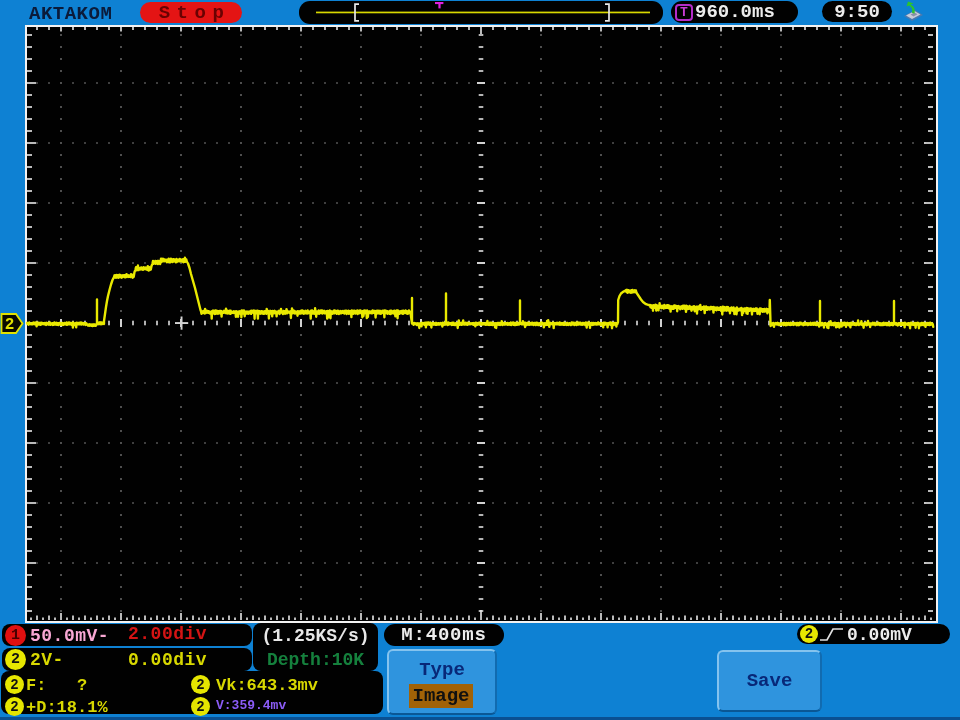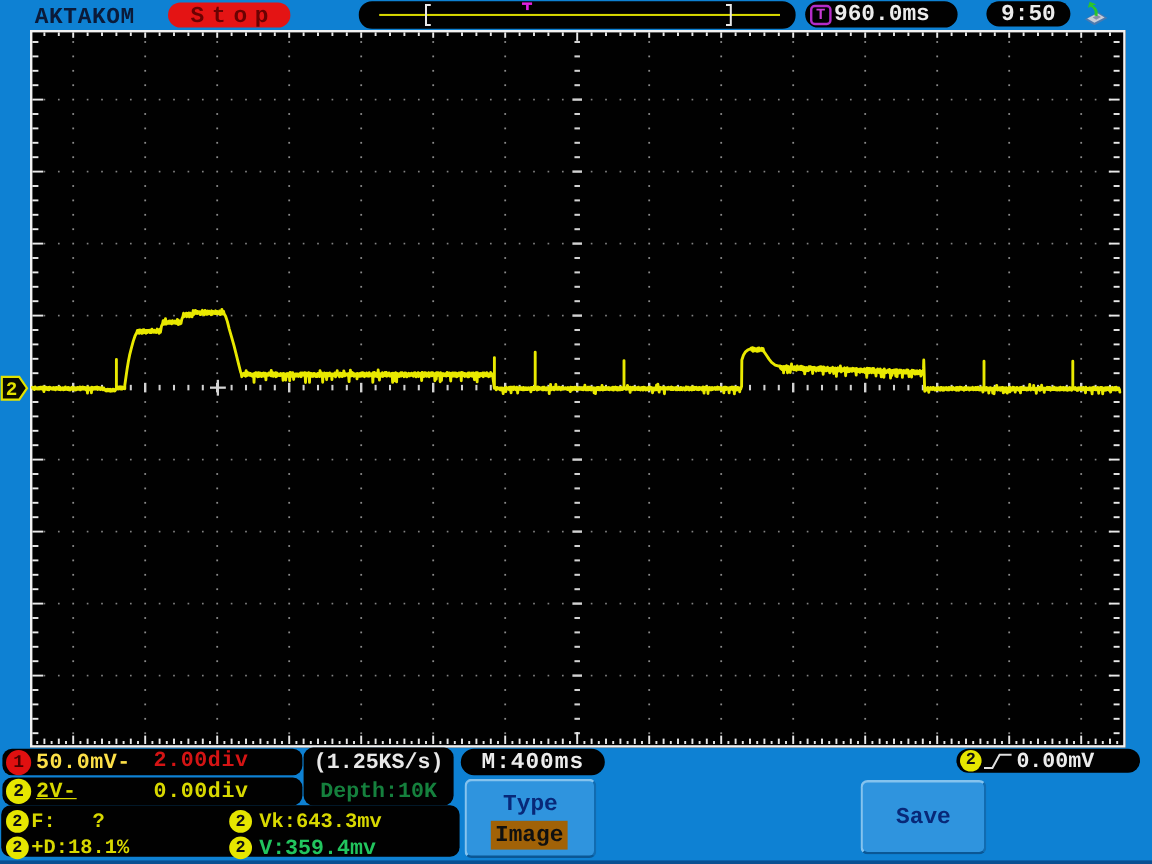--- a/index.html
+++ b/index.html
@@ -1648,26 +1648,26 @@
     <rect x="930.2" y="617.5" width="1.6" height="2.5" fill="#e8e8e8"></rect>
   <path d="M27.0 322.8 L27.5 324.0 L28.1 323.2 L28.6 324.7 L29.2 322.5 L29.7 324.1 L30.3 323.4 L30.8 324.2 L31.4 323.4 L31.9 324.2 L32.5 322.9 L33.0 324.2 L33.6 322.6 L34.1 324.0 L34.7 322.7 L35.2 324.3 L35.8 322.4 L36.3 324.3 L36.6 326.3 L36.9 322.6 L37.4 324.6 L38.0 322.7 L38.5 324.5 L39.1 323.0 L39.6 324.6 L40.2 322.8 L40.7 324.9 L41.3 322.7 L41.8 324.0 L42.4 323.1 L42.9 324.1 L43.5 323.3 L44.0 324.3 L44.6 323.0 L45.1 324.4 L45.7 323.1 L46.2 324.9 L46.8 322.8 L47.3 324.2 L47.9 323.2 L48.4 324.4 L49.0 322.8 L49.5 324.6 L50.1 322.6 L50.6 324.8 L51.2 323.4 L51.7 324.3 L52.3 323.2 L52.8 324.9 L53.4 323.1 L53.9 324.7 L54.5 322.5 L55.0 324.5 L55.6 323.2 L56.1 324.6 L56.7 322.8 L57.2 324.9 L57.8 323.2 L58.3 325.0 L58.9 323.3 L59.4 324.0 L60.0 322.8 L60.5 324.8 L61.1 323.3 L61.6 324.4 L62.2 322.9 L62.7 325.0 L63.3 323.4 L63.8 324.7 L64.4 322.9 L64.9 324.3 L65.5 323.3 L66.0 324.4 L66.6 322.4 L67.1 324.9 L67.7 322.9 L68.2 324.2 L68.8 322.5 L69.3 324.3 L69.9 322.8 L70.4 324.2 L71.0 322.9 L71.5 324.8 L72.1 323.4 L72.6 324.3 L72.9 327.6 L73.2 322.5 L73.7 324.8 L74.3 323.3 L74.8 324.9 L75.4 323.3 L75.9 324.5 L76.2 327.3 L76.5 322.6 L77.0 324.1 L77.6 322.9 L78.1 324.3 L78.7 323.0 L79.2 324.2 L79.8 322.7 L80.3 324.2 L80.9 322.4 L81.4 324.6 L82.0 322.9 L82.5 324.1 L83.1 323.1 L83.6 324.6 L84.2 323.2 L84.7 324.1 L85.3 323.2 L85.8 324.9 L86.4 323.3 L86.9 324.2 L87.5 324.8 L88.0 325.6 L88.6 324.5 L89.1 325.8 L89.7 324.3 L90.2 325.6 L90.8 324.6 L91.3 325.8 L91.9 324.4 L92.4 326.0 L93.0 324.8 L93.5 325.8 L94.1 324.3 L94.6 325.7 L95.2 324.6 L95.7 325.8 L97.0 323.5 L97.0 299.5 L97.0 323.5 L98.0 322.8 L98.5 324.2 L99.1 322.4 L99.6 324.0 L100.2 322.3 L100.7 324.2 L101.3 322.4 L101.8 324.2 L102.4 322.7 L102.9 323.7 L103.5 323.0 L104.0 323.9 L104.0 321.0 L105.0 314.0 L106.0 307.0 L107.0 301.0 L108.0 296.0 L109.5 290.0 L111.0 284.5 L112.5 280.0 L114.0 277.0 L114.5 275.3 L115.0 277.5 L115.6 275.1 L116.1 277.7 L116.7 274.9 L117.2 277.4 L117.8 275.3 L118.3 277.8 L118.9 274.9 L119.4 277.4 L120.0 274.8 L120.5 277.1 L121.1 275.5 L121.6 277.7 L122.2 275.4 L122.7 277.2 L123.3 275.3 L123.8 276.5 L124.4 275.3 L124.9 277.2 L125.5 275.1 L126.0 277.2 L126.6 274.3 L127.1 276.6 L127.7 275.3 L128.2 276.9 L128.8 275.3 L129.3 276.8 L129.9 275.6 L130.4 277.0 L131.0 274.2 L131.5 276.4 L132.1 275.3 L132.6 277.7 L133.2 274.4 L133.7 276.9 L134.5 272.0 L135.5 269.6 L136.0 267.2 L136.5 270.2 L137.1 267.0 L137.6 270.1 L137.9 265.5 L138.2 268.1 L138.7 270.1 L139.3 268.3 L139.8 269.3 L140.4 267.7 L140.9 269.5 L141.5 267.4 L142.0 269.4 L142.6 268.1 L143.1 269.8 L143.7 267.2 L144.2 269.2 L144.8 268.1 L145.3 269.1 L145.9 267.5 L146.4 269.5 L147.0 267.7 L147.5 269.7 L147.8 266.2 L148.1 267.2 L148.6 270.5 L149.2 267.2 L149.7 270.0 L150.3 268.3 L150.8 269.6 L151.5 266.0 L152.5 263.6 L153.0 261.0 L153.5 263.9 L154.1 261.8 L154.6 263.0 L155.2 261.0 L155.7 263.9 L156.3 261.2 L156.8 262.9 L157.4 260.9 L157.9 264.1 L158.5 260.9 L159.0 262.7 L159.6 261.6 L160.1 264.0 L161.0 258.8 L161.5 262.1 L162.1 258.9 L162.6 261.0 L163.2 258.8 L163.7 261.2 L164.3 259.5 L164.8 261.3 L165.4 259.8 L165.9 260.8 L166.5 259.7 L167.0 262.2 L167.6 259.8 L168.1 261.8 L168.7 258.6 L169.2 261.7 L169.8 260.0 L170.3 262.4 L170.9 258.7 L171.4 261.2 L172.0 259.5 L172.5 262.0 L173.1 259.2 L173.6 261.6 L174.2 259.3 L174.7 261.2 L175.3 260.2 L175.8 262.3 L176.4 259.0 L176.9 262.0 L177.5 259.6 L178.0 260.9 L178.6 259.7 L179.1 261.3 L179.7 259.0 L180.2 261.3 L180.8 259.5 L181.3 261.4 L181.9 260.0 L182.4 261.5 L183.0 259.1 L183.5 262.2 L184.1 259.7 L184.6 261.7 L184.9 257.8 L185.2 259.5 L185.7 261.7 L186.3 259.5 L186.8 261.5 L188.0 263.5 L189.5 268.0 L191.0 274.0 L193.0 281.0 L195.0 288.0 L197.0 296.0 L199.0 304.0 L200.5 310.0 L201.0 311.2 L201.5 313.9 L202.1 311.6 L202.6 312.6 L203.2 311.0 L203.7 313.0 L204.3 310.8 L204.8 313.5 L205.1 308.9 L205.4 311.9 L205.9 312.9 L206.5 310.6 L207.0 312.6 L207.6 311.0 L208.1 312.8 L208.7 311.2 L209.2 312.9 L209.8 311.9 L210.3 313.6 L210.9 311.7 L211.4 313.1 L211.7 318.6 L212.0 311.1 L212.5 312.6 L213.1 310.6 L213.6 313.2 L214.2 310.9 L214.7 314.0 L215.3 310.5 L215.8 313.8 L216.4 310.8 L216.9 313.3 L217.5 311.1 L218.0 313.8 L218.6 311.2 L219.1 312.9 L219.7 310.9 L220.2 313.6 L220.8 311.0 L221.3 312.9 L221.6 316.6 L221.9 311.5 L222.4 313.0 L223.0 311.7 L223.5 312.8 L224.1 310.8 L224.6 312.6 L225.2 311.1 L225.7 313.1 L226.0 308.6 L226.3 310.5 L226.8 313.4 L227.4 310.6 L227.9 313.6 L228.5 311.9 L229.0 313.0 L229.6 310.6 L230.1 313.9 L230.7 310.8 L231.2 313.3 L231.8 311.6 L232.3 312.8 L232.9 311.9 L233.4 313.0 L234.0 311.3 L234.5 312.7 L235.1 311.7 L235.6 313.4 L235.9 316.9 L236.2 311.1 L236.7 312.5 L237.3 311.7 L237.8 313.2 L238.1 316.8 L238.4 311.6 L238.9 313.0 L239.5 311.3 L240.0 313.6 L240.6 311.5 L241.1 312.6 L241.4 317.3 L241.7 310.4 L242.2 313.0 L242.8 310.7 L243.3 313.5 L243.9 310.5 L244.4 312.8 L244.7 316.2 L245.0 311.7 L245.5 313.5 L246.1 311.6 L246.6 313.5 L247.2 311.6 L247.7 313.4 L248.3 311.7 L248.8 313.7 L249.4 311.7 L249.9 312.5 L250.5 310.9 L251.0 313.9 L251.6 310.8 L252.1 312.6 L252.7 311.0 L253.2 312.7 L253.8 310.6 L254.3 313.4 L254.6 318.7 L254.9 310.7 L255.4 313.0 L256.0 311.3 L256.5 313.3 L257.1 310.6 L257.6 313.7 L257.9 318.6 L258.2 310.9 L258.7 313.7 L259.3 311.2 L259.8 313.6 L260.4 311.5 L260.9 313.7 L261.5 311.2 L262.0 313.2 L262.6 311.5 L263.1 313.8 L263.7 311.8 L264.2 313.8 L264.8 311.2 L265.3 313.4 L265.9 311.9 L266.4 313.8 L266.7 308.9 L267.0 310.7 L267.5 313.0 L268.1 310.8 L268.6 312.9 L268.9 318.5 L269.2 311.8 L269.7 313.6 L270.3 310.8 L270.8 313.5 L271.4 311.2 L271.9 313.7 L272.2 316.4 L272.5 310.9 L273.0 313.0 L273.6 311.2 L274.1 313.3 L274.7 310.8 L275.2 313.0 L275.8 311.5 L276.3 312.9 L276.6 316.3 L276.9 311.7 L277.4 313.3 L278.0 311.6 L278.5 312.8 L279.1 310.8 L279.6 314.0 L280.2 311.5 L280.7 312.7 L281.0 308.9 L281.3 311.6 L281.8 312.5 L282.4 311.5 L282.9 314.0 L283.5 310.9 L284.0 312.7 L284.6 311.2 L285.1 313.8 L285.7 311.2 L286.2 313.2 L286.5 309.1 L286.8 310.5 L287.3 313.2 L287.9 311.3 L288.4 312.6 L289.0 311.8 L289.5 312.7 L290.1 311.4 L290.6 314.0 L290.9 318.0 L291.2 311.0 L291.7 313.7 L292.0 308.4 L292.3 311.2 L292.8 313.2 L293.4 310.4 L293.9 313.0 L294.5 311.0 L295.0 313.6 L295.6 311.6 L296.1 312.8 L296.7 311.7 L297.2 312.8 L297.5 315.7 L297.8 311.2 L298.3 313.4 L298.9 311.6 L299.4 313.6 L300.0 311.2 L300.5 313.5 L301.1 310.7 L301.6 313.4 L302.2 310.5 L302.7 313.1 L303.3 310.9 L303.8 313.9 L304.4 311.8 L304.9 312.7 L305.5 310.8 L306.0 313.4 L306.6 311.7 L307.1 313.5 L307.7 310.5 L308.2 313.3 L308.8 311.8 L309.3 312.6 L309.9 311.4 L310.4 312.9 L310.7 318.6 L311.0 310.6 L311.5 313.4 L312.1 310.4 L312.6 313.5 L313.2 311.8 L313.7 313.6 L314.3 310.9 L314.8 313.9 L315.1 308.3 L315.4 310.9 L315.9 313.2 L316.2 316.7 L316.5 311.4 L317.0 313.5 L317.6 311.4 L318.1 313.5 L318.7 310.5 L319.2 313.7 L319.8 311.2 L320.3 313.0 L320.9 310.4 L321.4 313.1 L322.0 310.4 L322.5 313.5 L323.1 311.3 L323.6 312.8 L324.2 310.8 L324.7 313.4 L325.3 311.6 L325.8 313.3 L326.4 311.2 L326.9 313.5 L327.2 318.6 L327.5 311.0 L328.0 312.9 L328.3 317.4 L328.6 311.1 L329.1 312.6 L329.7 310.5 L330.2 313.2 L330.5 318.2 L330.8 311.2 L331.3 313.6 L331.9 311.5 L332.4 313.8 L333.0 311.5 L333.5 313.3 L334.1 310.5 L334.6 313.3 L335.2 310.6 L335.7 312.9 L336.3 311.3 L336.8 313.9 L337.4 310.7 L337.9 312.9 L338.5 311.0 L339.0 314.0 L339.6 311.7 L340.1 313.3 L340.7 311.1 L341.2 313.3 L341.8 311.4 L342.3 312.8 L342.9 311.0 L343.4 312.9 L344.0 311.8 L344.5 313.6 L345.1 310.7 L345.6 313.1 L346.2 310.7 L346.7 314.0 L347.3 311.8 L347.8 313.3 L348.4 310.6 L348.9 313.8 L349.5 311.1 L350.0 313.2 L350.6 311.3 L351.1 313.5 L351.4 317.1 L351.7 310.4 L352.2 313.0 L352.8 310.9 L353.3 313.8 L353.9 310.6 L354.4 313.1 L355.0 310.8 L355.5 313.6 L356.1 311.8 L356.6 312.6 L357.2 310.5 L357.7 314.0 L358.3 311.2 L358.8 312.6 L359.4 310.6 L359.9 313.2 L360.5 310.5 L361.0 312.6 L361.6 311.5 L362.1 313.1 L362.4 317.3 L362.7 311.1 L363.2 313.7 L363.5 315.9 L363.8 310.6 L364.3 313.4 L364.9 310.5 L365.4 312.7 L366.0 311.5 L366.5 312.9 L366.8 318.1 L367.1 310.5 L367.6 313.5 L367.9 317.0 L368.2 311.4 L368.7 313.4 L369.3 311.3 L369.8 312.9 L370.4 311.6 L370.9 313.1 L371.5 311.5 L372.0 313.4 L372.6 310.4 L373.1 312.9 L373.7 310.9 L374.2 312.9 L374.8 310.9 L375.3 313.6 L375.6 317.5 L375.9 311.2 L376.4 313.9 L377.0 310.7 L377.5 313.4 L378.1 310.9 L378.6 313.4 L379.2 310.8 L379.7 313.5 L380.3 311.0 L380.8 313.9 L381.4 311.4 L381.9 313.2 L382.5 310.8 L383.0 312.6 L383.6 310.8 L384.1 312.8 L384.4 317.3 L384.7 310.4 L385.2 313.3 L385.8 310.7 L386.3 312.9 L386.9 311.2 L387.4 313.7 L388.0 311.4 L388.5 312.7 L389.1 311.7 L389.6 313.9 L390.2 310.8 L390.7 314.0 L391.3 310.7 L391.8 313.0 L392.4 311.9 L392.9 313.3 L393.5 310.9 L394.0 313.5 L394.6 310.7 L395.1 313.9 L395.4 316.4 L395.7 311.9 L396.2 313.8 L396.8 310.5 L397.3 312.8 L397.6 318.2 L397.9 310.5 L398.4 313.0 L399.0 311.7 L399.5 313.9 L400.1 311.2 L400.6 312.6 L401.2 311.7 L401.7 313.2 L402.3 310.8 L402.8 313.9 L403.4 310.8 L403.9 312.7 L404.5 311.8 L405.0 313.2 L405.6 310.5 L406.1 312.5 L406.7 311.2 L407.2 313.9 L407.8 311.8 L408.3 313.5 L408.9 310.4 L409.4 313.0 L410.0 311.6 L410.5 312.7 L412.0 323.5 L412.0 298.0 L412.0 323.5 L413.0 323.0 L413.5 324.8 L414.1 322.9 L414.6 324.1 L415.2 323.3 L415.7 324.2 L416.3 323.4 L416.8 324.9 L417.4 323.3 L417.9 325.0 L418.5 323.4 L419.0 325.0 L419.3 328.0 L419.6 323.4 L420.1 324.2 L420.7 323.3 L421.2 324.8 L421.5 326.3 L421.8 322.7 L422.3 324.3 L422.9 323.3 L423.4 324.2 L424.0 323.0 L424.5 324.8 L425.1 322.7 L425.6 324.6 L425.9 327.3 L426.2 322.6 L426.7 324.1 L427.3 322.6 L427.8 324.6 L428.4 322.5 L428.9 324.2 L429.5 323.1 L430.0 324.8 L430.6 322.6 L431.1 324.2 L431.4 327.5 L431.7 323.4 L432.2 324.4 L432.8 323.0 L433.3 324.4 L433.9 323.0 L434.4 324.6 L435.0 323.4 L435.5 324.8 L436.1 322.8 L436.6 324.9 L437.2 323.3 L437.7 324.6 L438.3 323.2 L438.8 324.6 L439.4 323.4 L439.9 324.5 L440.5 323.1 L441.0 324.3 L441.6 323.4 L442.1 324.9 L442.4 326.5 L442.7 322.8 L443.2 324.9 L443.8 322.9 L444.3 324.7 L444.9 323.4 L445.4 324.5 L446.0 323.8 L446.0 293.5 L446.0 323.8 L447.0 322.7 L447.5 325.0 L448.1 322.5 L448.6 324.7 L449.2 322.9 L449.7 324.3 L450.3 323.3 L450.8 324.2 L451.4 323.1 L451.9 324.9 L452.5 322.7 L453.0 324.9 L453.6 322.7 L454.1 324.7 L454.7 323.5 L455.2 325.0 L455.8 323.2 L456.3 324.3 L456.9 323.2 L457.4 324.4 L457.7 328.0 L458.0 322.9 L458.5 324.5 L458.8 320.4 L459.1 323.5 L459.6 324.8 L460.2 323.1 L460.7 324.4 L461.3 322.8 L461.8 324.9 L462.4 323.4 L462.9 324.2 L463.2 320.4 L463.5 322.8 L464.0 324.4 L464.6 323.0 L465.1 324.5 L465.7 322.7 L466.2 324.2 L466.8 323.2 L467.3 324.8 L467.9 322.8 L468.4 324.1 L469.0 322.9 L469.5 324.1 L470.1 323.3 L470.6 324.2 L471.2 323.2 L471.7 324.1 L472.3 323.3 L472.8 324.5 L473.4 323.0 L473.9 324.9 L474.5 323.4 L475.0 325.0 L475.3 326.3 L475.6 322.6 L476.1 325.0 L476.7 322.9 L477.2 324.8 L477.8 323.4 L478.3 324.1 L478.9 322.7 L479.4 324.7 L480.0 322.6 L480.5 324.2 L481.1 323.3 L481.6 324.7 L482.2 323.1 L482.7 324.4 L483.3 323.2 L483.8 324.3 L484.4 323.4 L484.9 324.6 L485.5 323.2 L486.0 324.8 L486.6 322.7 L487.1 324.3 L487.4 321.0 L487.7 322.9 L488.2 324.9 L488.8 323.3 L489.3 324.9 L489.9 322.7 L490.4 324.9 L491.0 322.6 L491.5 324.7 L492.1 322.9 L492.6 325.0 L493.2 323.3 L493.7 324.2 L494.3 323.2 L494.8 324.4 L495.1 327.3 L495.4 323.2 L495.9 324.6 L496.2 328.0 L496.5 323.4 L497.0 325.0 L497.6 322.9 L498.1 324.6 L498.7 322.9 L499.2 324.9 L499.8 323.1 L500.3 324.9 L500.9 323.2 L501.4 324.6 L501.7 321.2 L502.0 323.4 L502.5 325.0 L503.1 322.8 L503.6 324.6 L504.2 323.3 L504.7 324.5 L505.3 323.0 L505.8 324.3 L506.4 323.2 L506.9 324.5 L507.5 322.9 L508.0 324.9 L508.6 323.4 L509.1 324.2 L509.7 323.2 L510.2 324.8 L510.8 322.6 L511.3 325.0 L511.9 322.9 L512.4 324.2 L513.0 322.5 L513.5 324.8 L514.1 322.9 L514.6 325.0 L515.2 323.1 L515.7 324.9 L516.3 322.8 L516.8 324.9 L517.4 322.8 L517.9 324.6 L518.5 323.1 L519.0 324.5 L520.0 323.8 L520.0 300.5 L520.0 323.8 L521.0 323.3 L521.5 324.3 L522.1 323.0 L522.6 324.3 L522.9 321.2 L523.2 322.7 L523.7 324.2 L524.3 322.7 L524.8 325.0 L525.1 327.0 L525.4 322.7 L525.9 324.2 L526.5 323.3 L527.0 324.9 L527.6 322.7 L528.1 324.3 L528.7 323.1 L529.2 324.8 L529.8 323.1 L530.3 324.4 L530.9 323.1 L531.4 324.6 L532.0 322.7 L532.5 324.6 L533.1 323.1 L533.6 325.0 L534.2 323.0 L534.7 324.4 L535.3 323.0 L535.8 325.1 L536.4 322.7 L536.9 324.2 L537.5 322.9 L538.0 325.0 L538.6 323.4 L539.1 324.9 L539.7 323.2 L540.2 324.9 L540.8 322.6 L541.3 324.2 L541.9 322.6 L542.4 324.3 L543.0 323.2 L543.5 324.1 L543.8 327.3 L544.1 323.3 L544.6 325.1 L545.2 323.5 L545.7 325.0 L546.3 322.9 L546.8 324.9 L547.1 320.9 L547.4 322.7 L547.9 324.8 L548.2 320.2 L548.5 323.1 L549.0 324.1 L549.3 326.8 L549.6 322.7 L550.1 324.6 L550.7 323.0 L551.2 324.2 L551.8 323.2 L552.3 324.1 L552.9 322.7 L553.4 324.6 L553.7 328.1 L554.0 322.9 L554.5 324.1 L555.1 323.3 L555.6 324.2 L556.2 322.9 L556.7 324.3 L557.3 322.8 L557.8 324.2 L558.4 323.4 L558.9 324.6 L559.5 322.5 L560.0 324.7 L560.6 323.0 L561.1 324.7 L561.7 323.2 L562.2 324.1 L562.8 323.2 L563.3 324.8 L563.9 322.7 L564.4 324.8 L565.0 323.5 L565.5 324.6 L566.1 323.3 L566.6 324.9 L567.2 322.8 L567.7 324.7 L568.3 323.4 L568.8 324.9 L569.4 323.2 L569.9 324.1 L570.5 323.5 L571.0 325.0 L571.6 322.5 L572.1 324.6 L572.7 322.7 L573.2 324.3 L573.8 322.7 L574.3 325.0 L574.9 323.4 L575.4 324.5 L576.0 322.8 L576.5 325.0 L577.1 322.5 L577.6 324.6 L578.2 322.6 L578.7 324.6 L579.3 322.8 L579.8 324.2 L580.4 322.7 L580.9 324.6 L581.5 323.4 L582.0 324.8 L582.6 322.9 L583.1 324.5 L583.7 323.1 L584.2 324.1 L584.8 323.1 L585.3 325.1 L585.9 322.5 L586.4 325.0 L586.7 327.6 L587.0 323.1 L587.5 324.9 L588.1 322.5 L588.6 324.2 L589.2 322.7 L589.7 324.1 L590.0 327.9 L590.3 323.1 L590.8 324.5 L591.4 322.9 L591.9 324.8 L592.5 323.1 L593.0 324.9 L593.6 323.0 L594.1 324.5 L594.7 323.3 L595.2 324.2 L595.8 323.0 L596.3 324.5 L596.9 323.2 L597.4 324.4 L598.0 322.5 L598.5 324.4 L599.1 323.0 L599.6 324.2 L600.2 323.0 L600.7 325.0 L601.3 323.4 L601.8 324.8 L602.4 323.2 L602.9 324.4 L603.2 327.4 L603.5 322.6 L604.0 325.0 L604.6 322.6 L605.1 324.7 L605.7 323.0 L606.2 324.2 L606.8 323.4 L607.3 324.9 L607.6 327.4 L607.9 323.1 L608.4 324.9 L609.0 322.9 L609.5 324.2 L610.1 322.5 L610.6 324.8 L611.2 322.7 L611.7 324.9 L612.0 328.2 L612.3 322.9 L612.8 324.5 L613.4 323.2 L613.9 325.0 L614.5 322.9 L615.0 324.3 L615.6 323.1 L616.1 325.0 L616.4 326.5 L616.7 323.3 L617.2 324.3 L618.0 322.0 L618.2 300.0 L619.5 296.0 L621.0 293.5 L623.0 291.8 L625.5 290.6 L626.0 290.1 L626.5 292.0 L627.1 289.8 L627.6 292.7 L628.2 290.2 L628.7 292.3 L629.3 290.6 L629.8 292.3 L630.4 290.8 L630.9 292.8 L631.5 290.1 L632.0 292.5 L632.6 289.9 L633.1 292.3 L633.7 291.0 L634.2 291.7 L634.8 290.3 L635.3 292.4 L635.9 290.5 L636.4 292.4 L637.0 293.5 L639.0 296.5 L641.0 299.5 L643.0 302.0 L646.0 304.2 L649.0 305.2 L650.0 305.0 L650.5 307.1 L651.1 305.3 L651.6 307.9 L652.2 305.6 L652.7 306.8 L653.0 310.7 L653.3 305.3 L653.8 307.0 L654.4 305.6 L654.9 307.9 L655.5 304.8 L656.0 308.3 L656.3 310.6 L656.6 305.3 L657.1 307.3 L657.7 305.8 L658.2 307.3 L658.5 310.4 L658.8 305.7 L659.3 307.9 L659.6 303.2 L659.9 306.1 L660.4 307.5 L661.0 305.9 L661.5 308.2 L662.1 305.6 L662.6 307.8 L663.2 306.4 L663.7 308.6 L664.3 304.9 L664.8 307.4 L665.4 306.4 L665.9 307.9 L666.5 305.5 L667.0 307.9 L667.6 305.2 L668.1 307.9 L668.7 305.5 L669.2 308.5 L669.8 306.0 L670.3 308.2 L670.6 311.6 L670.9 306.6 L671.4 308.1 L672.0 306.3 L672.5 308.9 L673.1 306.6 L673.6 308.9 L674.2 305.5 L674.7 308.0 L675.3 305.6 L675.8 307.8 L676.4 306.1 L676.9 307.6 L677.2 311.2 L677.5 306.2 L678.0 308.3 L678.6 306.1 L679.1 308.1 L679.7 306.7 L680.2 309.2 L680.8 306.6 L681.3 308.2 L681.9 306.2 L682.4 308.8 L683.0 305.8 L683.5 308.3 L684.1 305.6 L684.6 308.7 L685.2 306.0 L685.7 308.9 L686.0 311.9 L686.3 305.7 L686.8 309.1 L687.4 306.3 L687.9 309.0 L688.5 307.0 L689.0 308.9 L689.6 306.0 L690.1 308.2 L690.7 307.3 L691.2 309.5 L691.5 310.7 L691.8 306.9 L692.3 308.2 L692.9 306.8 L693.4 309.3 L694.0 306.1 L694.5 309.3 L694.8 311.2 L695.1 307.2 L695.6 308.6 L696.2 306.7 L696.7 308.7 L697.0 313.6 L697.3 307.0 L697.8 308.8 L698.4 306.5 L698.9 309.3 L699.5 306.7 L700.0 308.6 L700.3 304.9 L700.6 307.3 L701.1 309.9 L701.7 307.3 L702.2 308.7 L702.8 307.3 L703.3 308.9 L703.9 306.5 L704.4 308.8 L704.7 313.1 L705.0 307.2 L705.5 310.0 L706.1 306.4 L706.6 309.8 L707.2 307.5 L707.7 309.7 L708.3 307.3 L708.8 309.0 L709.4 307.7 L709.9 309.5 L710.5 306.9 L711.0 308.9 L711.6 307.1 L712.1 309.1 L712.7 307.3 L713.2 309.7 L713.5 312.6 L713.8 307.0 L714.3 308.9 L714.9 308.2 L715.4 309.7 L716.0 307.6 L716.5 310.3 L717.1 307.5 L717.6 309.2 L718.2 307.8 L718.7 309.9 L719.3 308.2 L719.8 309.8 L720.4 307.2 L720.9 310.5 L721.5 308.1 L722.0 310.4 L722.3 314.5 L722.6 306.8 L723.1 309.7 L723.7 307.0 L724.2 310.6 L724.8 307.1 L725.3 309.1 L725.9 308.4 L726.4 310.7 L727.0 307.0 L727.5 310.1 L728.1 307.1 L728.6 310.6 L729.2 308.4 L729.7 309.4 L730.0 313.3 L730.3 308.3 L730.8 309.6 L731.4 307.5 L731.9 310.2 L732.5 308.5 L733.0 310.7 L733.6 307.5 L734.1 310.2 L734.4 314.1 L734.7 308.6 L735.2 309.7 L735.8 308.5 L736.3 309.9 L736.6 314.4 L736.9 307.4 L737.4 310.0 L738.0 308.9 L738.5 310.6 L739.1 308.9 L739.6 309.8 L740.2 308.4 L740.7 310.4 L741.3 307.9 L741.8 310.2 L742.1 315.1 L742.4 308.6 L742.9 310.7 L743.2 312.8 L743.5 308.9 L744.0 310.9 L744.6 308.5 L745.1 310.7 L745.7 308.4 L746.2 310.9 L746.5 313.3 L746.8 308.0 L747.3 311.3 L747.6 313.9 L747.9 308.2 L748.4 310.0 L749.0 309.2 L749.5 310.8 L750.1 308.4 L750.6 310.2 L751.2 308.6 L751.7 310.2 L752.0 314.5 L752.3 309.3 L752.8 310.9 L753.4 308.8 L753.9 310.9 L754.5 309.4 L755.0 310.9 L755.6 308.4 L756.1 310.8 L756.7 308.4 L757.2 311.1 L757.5 313.9 L757.8 309.5 L758.3 311.8 L758.9 309.6 L759.4 311.8 L759.7 314.2 L760.0 308.5 L760.5 311.5 L761.1 308.7 L761.6 311.0 L762.2 309.2 L762.7 311.8 L763.3 309.2 L763.8 311.5 L764.4 309.0 L764.9 311.5 L765.5 309.6 L766.0 311.3 L766.6 308.8 L767.1 310.9 L767.4 313.3 L767.7 309.5 L768.2 311.6 L768.8 309.1 L769.3 311.9 L769.6 307.4 L769.8 300.0 L770.6 326.0 L771.0 323.4 L771.5 325.2 L772.1 323.6 L772.6 325.1 L773.2 322.9 L773.7 325.2 L774.0 326.9 L774.3 323.6 L774.8 324.3 L775.4 323.0 L775.9 324.3 L776.5 323.3 L777.0 324.5 L777.6 322.8 L778.1 324.4 L778.7 323.4 L779.2 325.1 L779.8 323.4 L780.3 324.9 L780.9 323.4 L781.4 324.6 L782.0 323.0 L782.5 324.5 L783.1 323.6 L783.6 325.2 L784.2 322.8 L784.7 324.9 L785.3 323.2 L785.8 325.3 L786.4 323.0 L786.9 325.1 L787.5 323.3 L788.0 324.4 L788.6 322.9 L789.1 324.8 L789.7 323.4 L790.2 325.0 L790.8 322.8 L791.3 324.9 L791.9 323.1 L792.4 324.4 L793.0 323.5 L793.5 324.9 L794.1 322.9 L794.6 324.4 L795.2 323.5 L795.7 324.6 L796.3 323.1 L796.8 325.2 L797.4 322.9 L797.9 325.0 L798.5 323.2 L799.0 325.2 L799.6 322.7 L800.1 324.3 L800.7 322.7 L801.2 324.4 L801.8 323.2 L802.3 324.5 L802.9 323.5 L803.4 325.2 L804.0 322.9 L804.5 324.7 L805.1 323.3 L805.6 324.6 L806.2 323.2 L806.7 324.4 L807.3 323.2 L807.8 325.1 L808.4 323.3 L808.9 324.7 L809.5 323.5 L810.0 324.4 L810.6 322.8 L811.1 324.9 L811.7 323.5 L812.2 324.6 L812.8 322.9 L813.3 324.8 L813.9 323.0 L814.4 324.6 L815.0 322.7 L815.5 324.9 L816.1 323.5 L816.6 325.1 L817.2 323.0 L817.7 324.8 L818.3 323.2 L818.8 324.9 L819.1 326.6 L820.0 324.0 L820.0 301.0 L820.0 324.0 L821.0 322.9 L821.5 325.2 L822.1 322.9 L822.6 324.7 L823.2 323.5 L823.7 325.0 L824.0 327.5 L824.3 323.3 L824.8 324.9 L825.4 323.1 L825.9 324.8 L826.5 323.7 L827.0 324.9 L827.3 327.6 L827.6 323.4 L828.1 325.3 L828.4 328.1 L828.7 323.0 L829.2 325.1 L829.8 323.6 L830.3 324.4 L830.6 321.2 L830.9 323.2 L831.4 325.1 L832.0 323.3 L832.5 324.7 L833.1 323.1 L833.6 325.3 L834.2 323.0 L834.7 325.1 L835.3 322.8 L835.8 325.1 L836.1 327.3 L836.4 323.1 L836.9 324.4 L837.2 326.8 L837.5 323.2 L838.0 324.7 L838.6 323.1 L839.1 325.2 L839.4 327.6 L839.7 323.7 L840.2 324.5 L840.8 322.8 L841.3 324.8 L841.6 326.6 L841.9 322.8 L842.4 325.2 L843.0 323.7 L843.5 325.2 L844.1 322.7 L844.6 324.9 L845.2 323.0 L845.7 324.7 L846.0 326.8 L846.3 323.5 L846.8 325.1 L847.4 322.8 L847.9 324.6 L848.5 323.6 L849.0 325.3 L849.6 323.2 L850.1 325.3 L850.4 327.4 L850.7 322.9 L851.2 324.6 L851.8 322.7 L852.3 324.7 L852.9 323.7 L853.4 324.6 L854.0 323.2 L854.5 324.7 L855.1 323.3 L855.6 325.0 L856.2 323.6 L856.7 324.9 L857.3 323.0 L857.8 324.4 L858.1 320.4 L858.4 323.1 L858.9 325.0 L859.5 323.6 L860.0 324.3 L860.6 323.3 L861.1 324.6 L861.4 321.2 L861.7 323.3 L862.2 324.9 L862.8 323.7 L863.3 324.7 L863.6 327.7 L863.9 323.4 L864.4 324.7 L865.0 323.3 L865.5 324.4 L866.1 322.8 L866.6 325.3 L867.2 323.5 L867.7 324.7 L868.0 321.0 L868.3 323.2 L868.8 324.4 L869.4 323.3 L869.9 324.8 L870.2 327.0 L870.5 323.5 L871.0 324.9 L871.6 323.5 L872.1 324.4 L872.7 322.8 L873.2 324.6 L873.8 322.9 L874.3 324.6 L874.9 322.9 L875.4 325.2 L876.0 323.6 L876.5 324.6 L877.1 323.5 L877.6 324.6 L878.2 322.7 L878.7 324.6 L879.3 323.2 L879.8 324.9 L880.4 323.3 L880.9 325.1 L881.5 323.6 L882.0 324.9 L882.6 323.2 L883.1 325.0 L883.7 322.7 L884.2 324.8 L884.8 323.3 L885.3 324.6 L885.9 322.9 L886.4 325.1 L887.0 323.2 L887.5 324.9 L888.1 323.0 L888.6 325.0 L889.2 323.6 L889.7 325.3 L890.3 323.3 L890.8 324.8 L891.4 323.0 L891.9 324.8 L892.5 323.3 L893.0 325.2 L894.0 324.0 L894.0 301.0 L894.0 324.0 L895.0 323.0 L895.5 324.4 L896.1 323.0 L896.6 324.7 L897.2 323.7 L897.7 325.4 L898.3 323.3 L898.8 325.1 L899.4 323.2 L899.9 324.3 L900.5 323.1 L901.0 324.9 L901.6 323.1 L902.1 324.8 L902.7 322.9 L903.2 324.9 L903.8 323.3 L904.3 324.3 L904.6 327.3 L904.9 322.6 L905.4 324.4 L906.0 323.5 L906.5 324.6 L907.1 323.5 L907.6 324.8 L908.2 323.2 L908.7 325.1 L909.3 323.4 L909.8 325.2 L910.1 328.2 L910.4 323.0 L910.9 325.0 L911.5 322.6 L912.0 324.6 L912.6 323.5 L913.1 324.9 L913.7 323.4 L914.2 324.7 L914.8 323.0 L915.3 324.8 L915.6 327.7 L915.9 323.5 L916.4 325.0 L917.0 322.9 L917.5 324.5 L918.1 322.8 L918.6 324.4 L918.9 328.2 L919.2 323.5 L919.7 324.7 L920.3 323.4 L920.8 325.2 L921.4 323.0 L921.9 325.0 L922.5 323.1 L923.0 324.7 L923.6 323.0 L924.1 325.2 L924.7 323.4 L925.2 325.0 L925.5 326.8 L925.8 323.6 L926.3 324.6 L926.9 322.9 L927.4 324.9 L928.0 323.5 L928.5 324.7 L929.1 323.0 L929.6 325.1 L930.2 322.6 L930.7 324.9 L931.3 323.5 L931.8 324.6 L932.4 323.6 L932.9 324.7 L933.2 326.8" fill="none" stroke="#e9e900" stroke-width="2.4" stroke-linejoin="round" stroke-linecap="round"></path>
   <polygon points="1.5,314 16,314 22.5,323.5 16,333 1.5,333" fill="#0a0a00" stroke="#e2e200" stroke-width="1.8"></polygon>
     <text x="9.5" y="329" font-family="Liberation Mono" font-weight="bold" font-size="16" fill="#e2e200" text-anchor="middle">2</text>
     <rect x="175" y="322.1" width="13.2" height="1.9" fill="#d4d4d4"></rect>
     <rect x="180.6" y="316.5" width="1.9" height="13.2" fill="#d4d4d4"></rect>
 </svg>
 
 <div class="pill" style="left:2px;top:624px;width:250px;height:22px;border-radius:8px;">
   <div class="circ" style="left:3px;top:0.5px;width:21px;height:21px;background:#e01010;color:#4a0000;">1</div>
-  <span class="abs" style="left:28px;top:2px;font-size:18px;color:#fde047;letter-spacing:0.5px;">50.0mV-</span>
+  <span class="abs" style="left:28px;top:2px;font-size:18px;color:#f9a8d4;letter-spacing:0.5px;">50.0mV-</span>
   <span class="abs" style="left:126px;top:0;font-size:18px;color:#d41414;letter-spacing:0.5px;">2.00div</span>
   </div>
 <div class="pill" style="left:2px;top:648px;width:250px;height:23px;border-radius:8px;">
   <div class="circ" style="left:3px;top:1px;width:21px;height:21px;background:#e6e600;">2</div>
-  <span class="abs" style="left:28px;top:2px;font-size:18px;color:#d8d800;letter-spacing:0.5px;text-decoration:underline;">2V-</span>
+  <span class="abs" style="left:28px;top:2px;font-size:18px;color:#d8d800;letter-spacing:0.5px;">2V-</span>
   <span class="abs" style="left:126px;top:2px;font-size:18px;color:#d8d800;letter-spacing:0.5px;">0.00div</span>
   </div>
 
 <div class="pill" style="left:253px;top:623px;width:125px;height:48px;border-radius:8px;">
   <div class="abs ctr" style="left:0;top:3px;width:125px;font-size:18px;color:#e8e8e8;">(1.25KS/s)</div>
   <div class="abs ctr" style="left:0;top:27px;width:125px;font-size:18px;color:#15803d;">Depth:10K</div>
   </div>
 
 <div class="pill ctr" style="left:384px;top:624px;width:120px;height:22px;">
   <span style="font-size:19px;color:#ececec;letter-spacing:0.8px;">M:400ms</span>
@@ -1682,21 +1682,21 @@
   </div>
 
 <div class="pill" style="left:1px;top:671px;width:382px;height:43px;border-radius:8px;">
   <div class="circ" style="left:4px;top:4px;width:19px;height:19px;background:#e6e600;font-size:14px;">2</div>
   <span class="abs" style="left:25px;top:5px;font-size:17px;color:#d8d800;">F:&nbsp;&nbsp;&nbsp;?</span>
   <div class="circ" style="left:190px;top:4px;width:19px;height:19px;background:#e6e600;font-size:14px;">2</div>
   <span class="abs" style="left:215px;top:5px;font-size:17px;color:#d8d800;">Vk:643.3mv</span>
   <div class="circ" style="left:4px;top:26px;width:19px;height:19px;background:#e6e600;font-size:14px;">2</div>
   <span class="abs" style="left:25px;top:27px;font-size:17px;color:#d8d800;">+D:18.1%</span>
   <div class="circ" style="left:190px;top:26px;width:19px;height:19px;background:#e6e600;font-size:14px;">2</div>
-  <span class="abs" style="left:215px;top:27px;font-size:18px;color:#22c55e;">V:359.4mv</span>
+  <span class="abs" style="left:215px;top:27px;font-size:13px;color:#8b5cf6;">V:359.4mv</span>
   </div>
 
 <div class="btn" style="left:387px;top:649px;width:110px;height:66px;">
   <div class="abs ctr" style="left:0;top:8px;width:106px;font-size:19px;color:#082878;">Type</div>
   <div class="abs ctr" style="left:20px;top:33px;width:64px;height:24px;background:#a16207;
        font-size:19px;color:#101010;">Image</div>
   </div>
 <div class="btn" style="left:717px;top:650px;width:105px;height:62px;">
   <div class="abs ctr" style="left:0;top:0;width:101px;height:58px;font-size:19px;color:#082878;">Save</div>
   </div>

